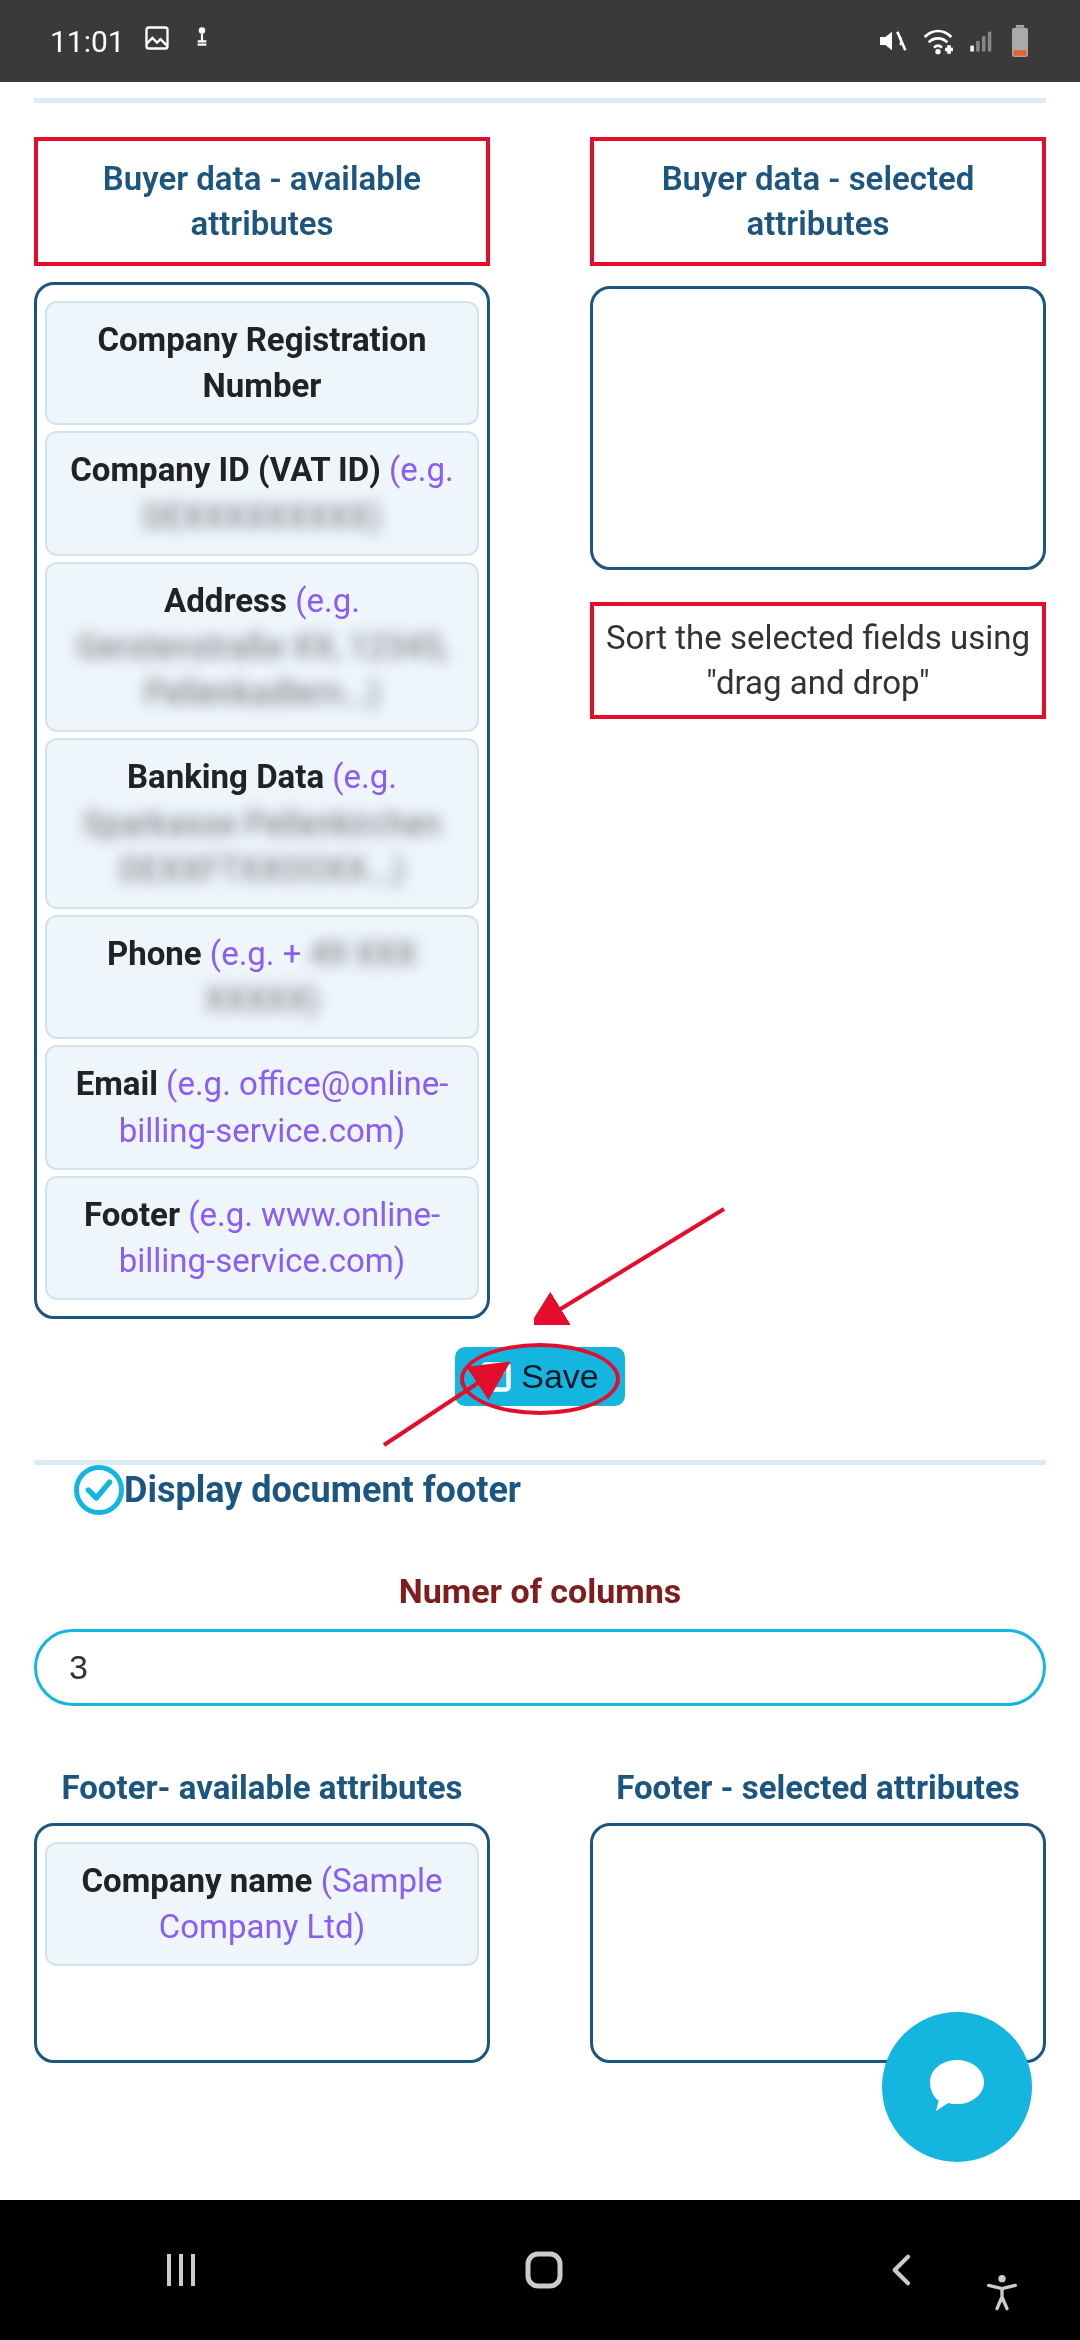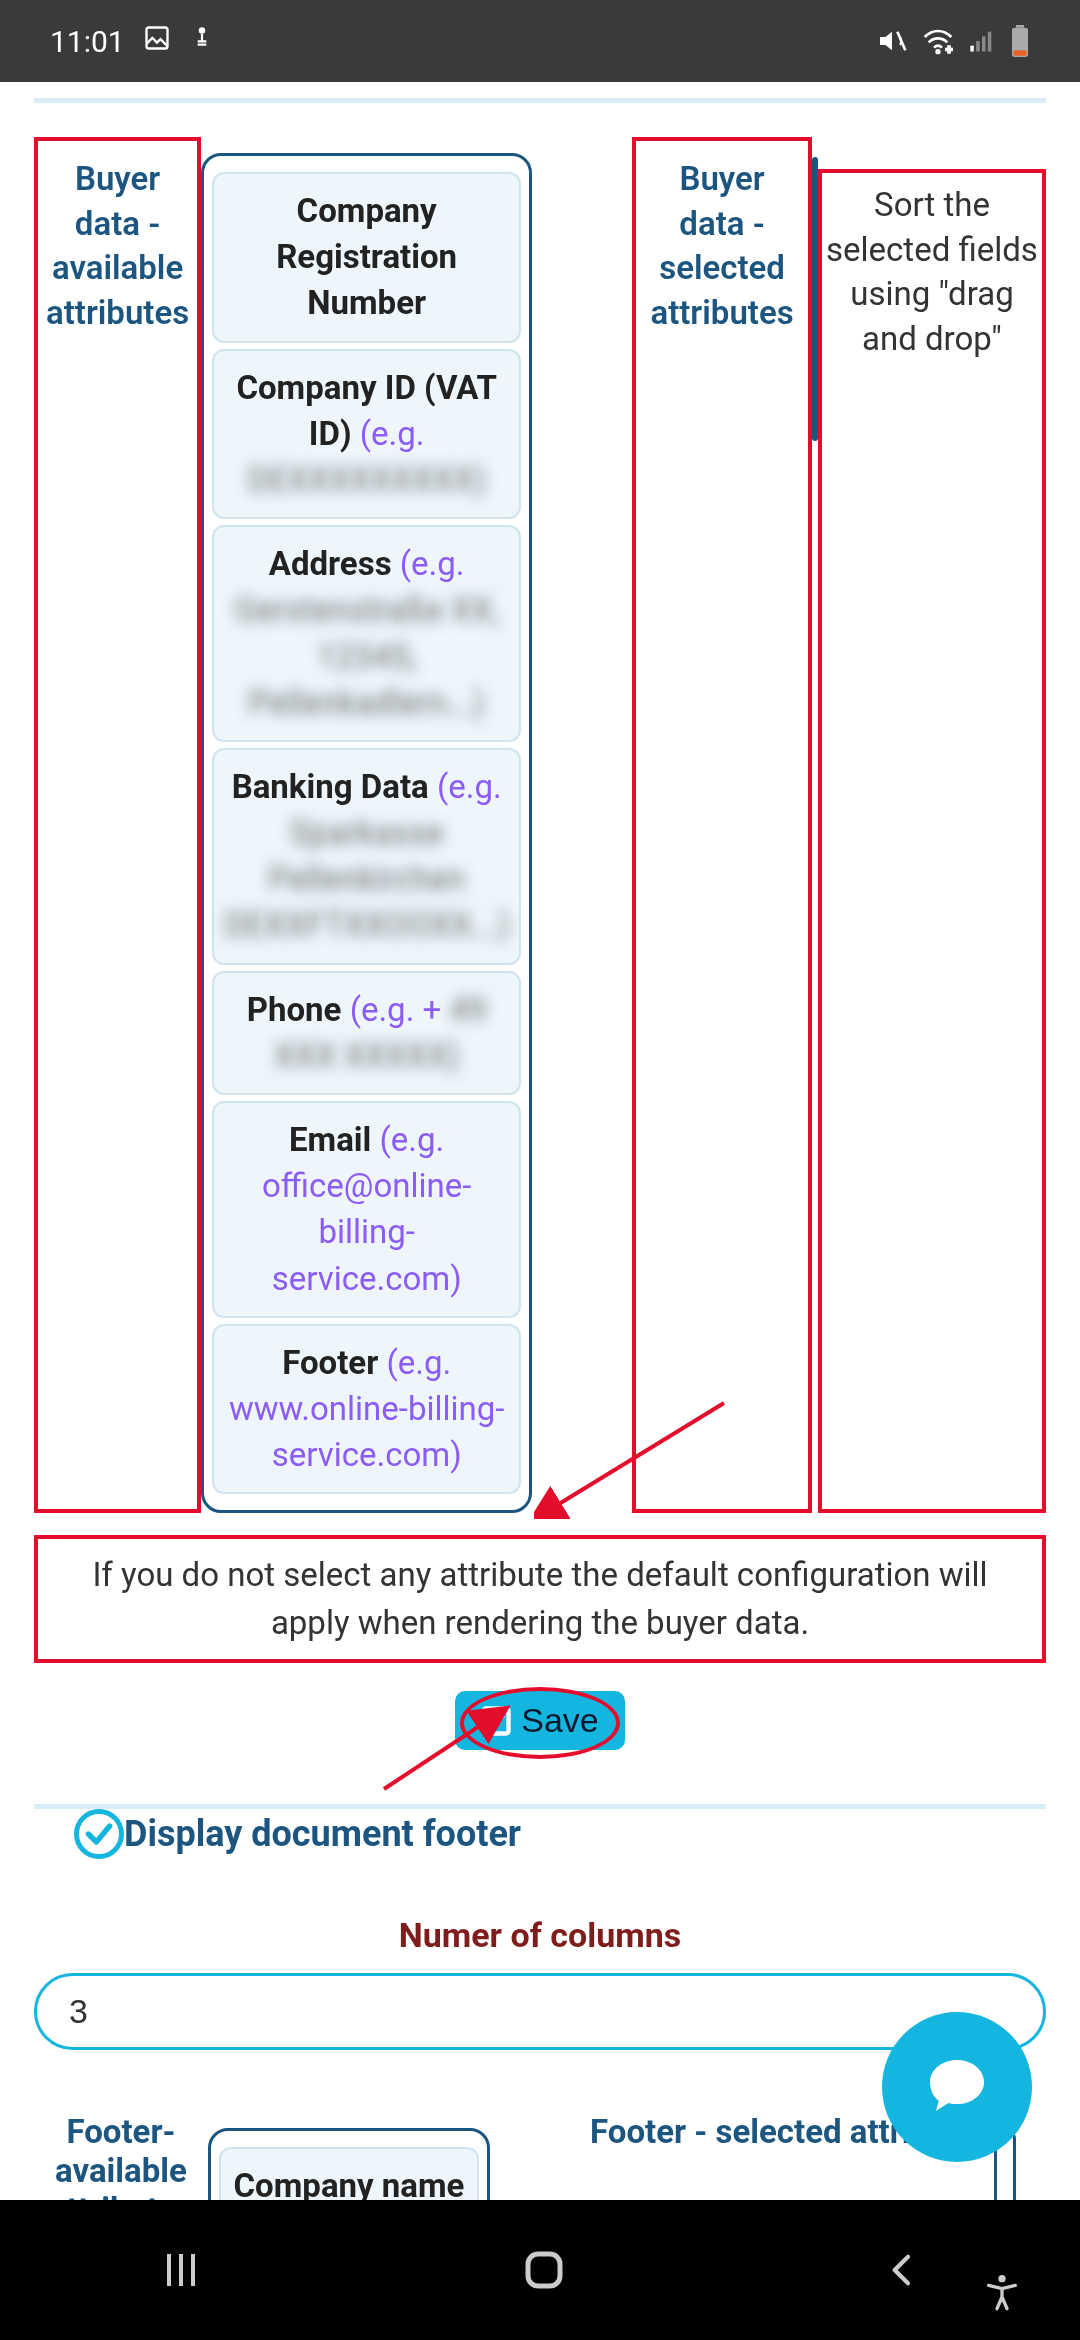--- a/index.html
+++ b/index.html
@@ -32,21 +32,21 @@
     margin-top: 16px;
   }
   .two-col {
     display: flex;
     gap: 100px;
     margin-top: 34px;
   }
   .col {
     flex: 1;
     display: flex;
-    flex-direction: row;
+    flex-direction: column;
   }
   .col-header {
     border: 4px solid #e40d2c;
     color: #1c5680;
     font-size: 33px;
     font-weight: 600;
     text-align: center;
     padding: 16px 8px;
     line-height: 1.35;
   }
@@ -326,21 +326,20 @@
     <svg width="200" height="120" style="position:absolute; left:500px; top:-114px;">
       <defs>
           <marker id="ah1" markerWidth="10" markerHeight="10" refX="2" refY="5" orient="auto">
             <path d="M0,0 L10,5 L0,10 z" fill="#e40d2c"></path>
           </marker>
         </defs>
       <line x1="190" y1="4" x2="20" y2="108" stroke="#e40d2c" stroke-width="4" marker-end="url(#ah1)"></line>
     </svg>
   </div>
 
-  <div class="info-box">If you do not select any attribute the default configuration will apply when rendering the buyer data.</div>
 
   <div class="save-row">
     <button class="save-btn">
       <span>
         <svg width="30" height="30" viewBox="0 0 24 24" fill="none" stroke="#fff" stroke-width="3.5">
             <rect x="2" y="2" width="20" height="20" rx="2"></rect>
             <path d="M6 12l4 4 8-9"></path>
           </svg>
       </span>
       <span>Save</span>

